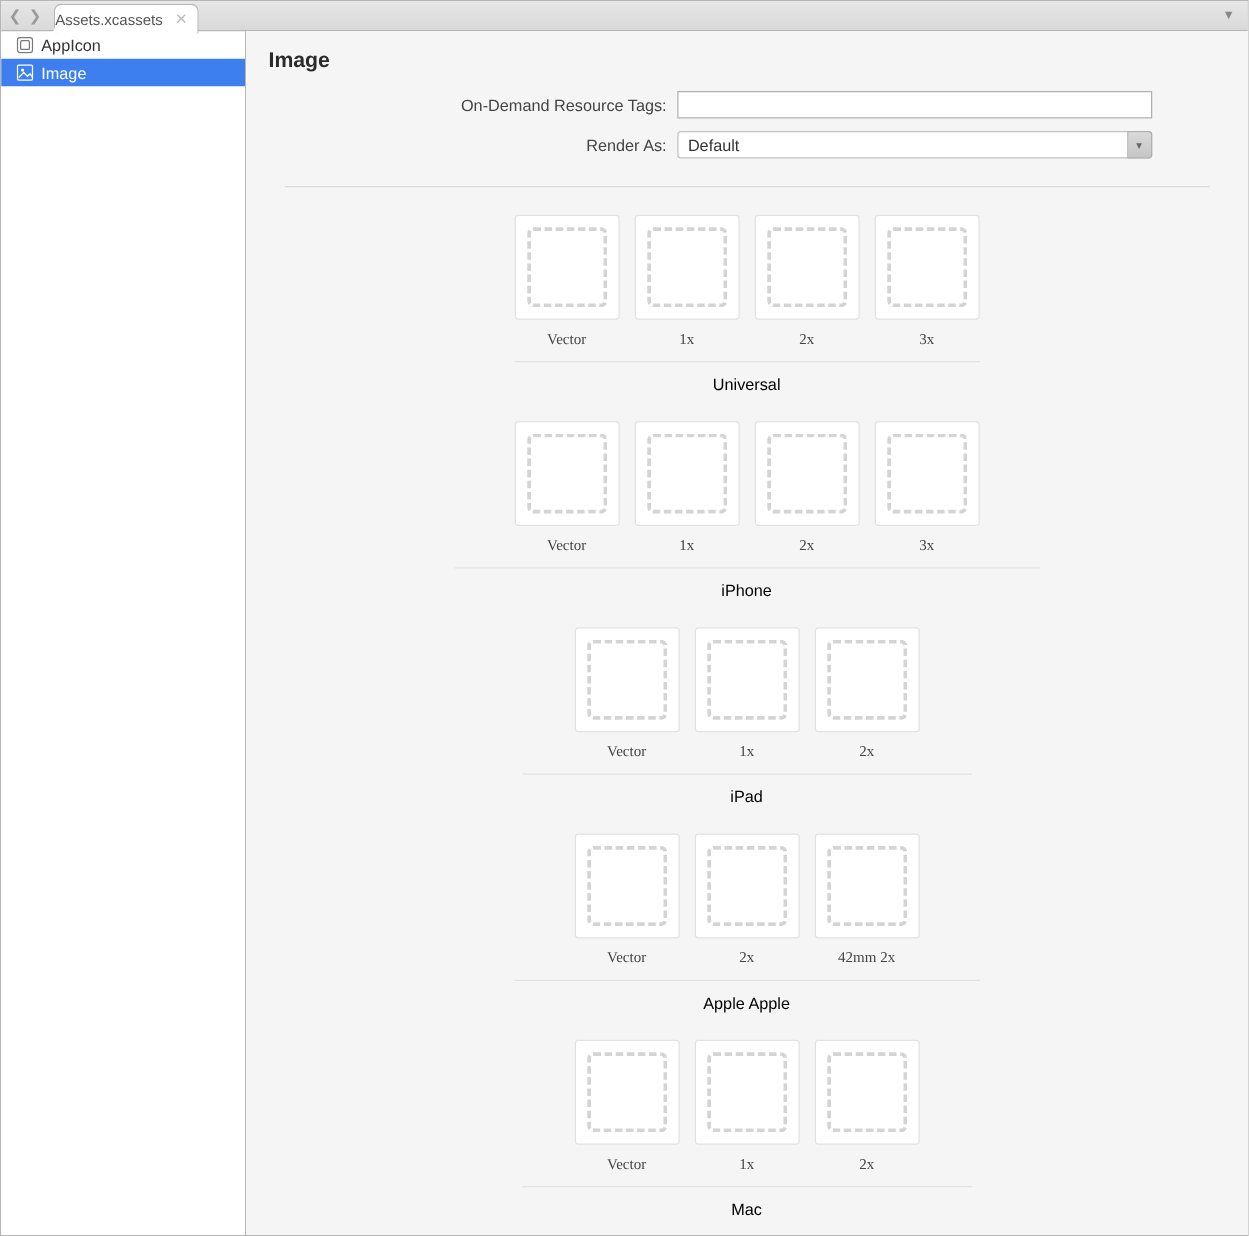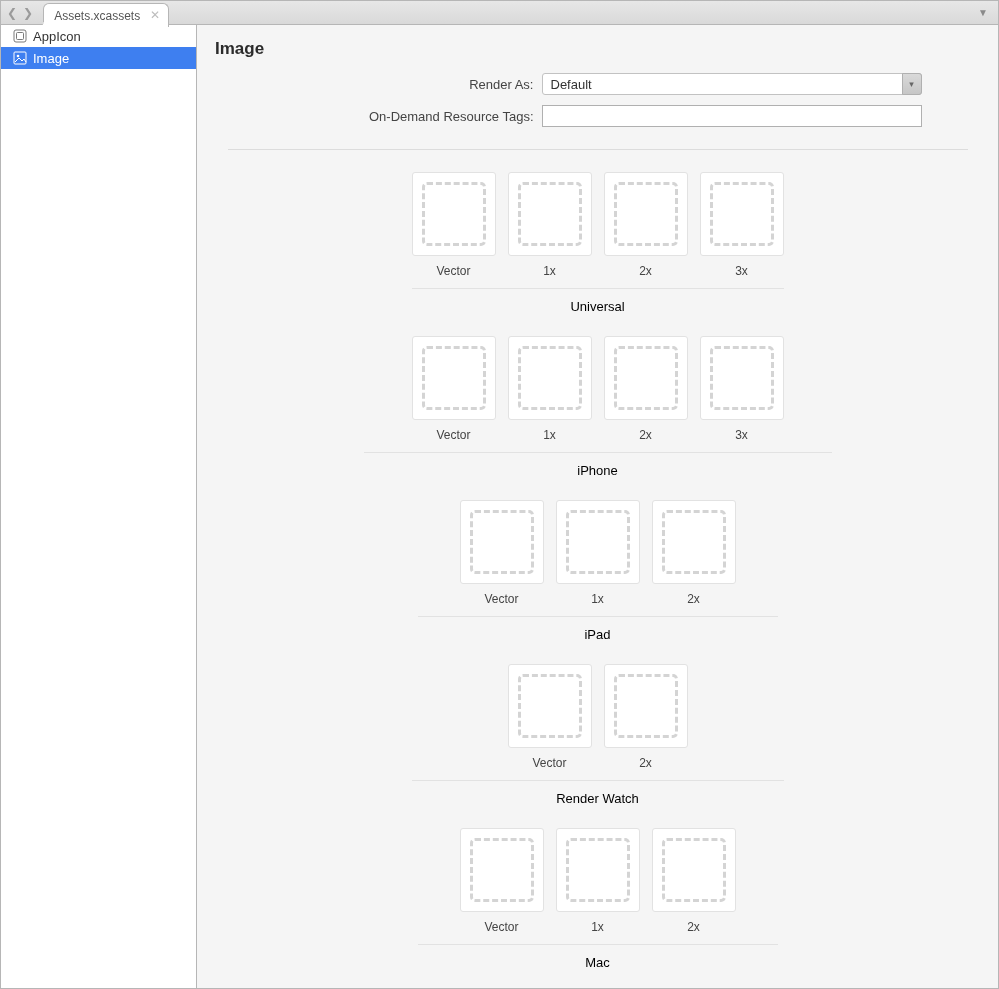--- a/index.html
+++ b/index.html
@@ -2,21 +2,21 @@
 <html><head>
 <meta charset="utf-8">
 <style>
   * { box-sizing: border-box; margin: 0; padding: 0; }
   html, body { width: 999px; height: 989px; font-family: -apple-system, "Helvetica Neue", Arial, sans-serif; font-size: 13px; color: #333; background: #ececec; overflow: hidden; }
   .window { width: 999px; height: 989px; border: 1px solid #b6b6b6; background: #fff; display: flex; flex-direction: column; }
   
   .tabbar { height: 24px; background: linear-gradient(#e7e7e7,#d9d9d9); border-bottom: 1px solid #b6b6b6; display: flex; align-items: stretch; position: relative; }
   .nav-arrows { display: flex; align-items: center; padding: 0 6px; gap: 6px; }
   .nav-arrow { color: #9a9a9a; font-size: 12px; user-select: none; cursor: default; }
-  .tab { position: relative; height: 24px; display: flex; align-items: center; padding: 0 28px 0 10px; background: #fff; border: 1px solid #b6b6b6; border-bottom: none; border-top-left-radius: 6px; border-top-right-radius: 6px; margin-left: 4px; margin-top: 2px; font-size: 12px; color: #555; text-align: center; }
+  .tab { position: relative; height: 24px; display: flex; align-items: center; padding: 0 28px 0 0; background: #fff; border: 1px solid #b6b6b6; border-bottom: none; border-top-left-radius: 6px; border-top-right-radius: 6px; margin-left: 4px; margin-top: 2px; font-size: 12px; color: #555; text-align: center; }
   .tab::before { content:""; position:absolute; left:-6px; bottom:-1px; width:6px; height:6px; background: radial-gradient(circle at 0 0, transparent 5px, #fff 6px); }
   .tab-close { position: absolute; right: 8px; top: 4px; color: #bdbdbd; font-size: 12px; cursor: pointer; }
   .tabbar-right { margin-left: auto; display: flex; align-items: center; padding-right: 6px; }
   .overflow-btn { color: #8a8a8a; font-size: 10px; cursor: pointer; padding: 0 4px;}
   
   .body { flex: 1; display: flex; min-height: 0; }
   .sidebar { width: 196px; background: #fff; border-right: 1px solid #b6b6b6; }
   .side-item { height: 22px; display: flex; align-items: center; padding-left: 12px; gap: 6px; font-size: 13px; cursor: default; }
   .side-item.selected { background: #3e7ff0; color: #fff; }
   .side-icon { width: 14px; height: 14px; display: inline-flex; align-items: center; justify-content: center; }
@@ -28,21 +28,21 @@
   .form-row { display: flex; align-items: center; gap: 8px; }
   .form-label { width: 260px; text-align: right; color: #444; font-size: 13px; }
   .text-input { width: 380px; height: 22px; border: 1px solid #b0b0b0; background: #fff; padding: 0 6px; font-size: 13px; outline: none; }
   .select-wrap { position: relative; width: 380px; height: 22px; }
   .select-input { width: 100%; height: 100%; border: 1px solid #c2c2c2; background: #fff; padding: 0 24px 0 8px; font-size: 13px; display: flex; align-items: center; border-radius: 3px; }
   .select-btn { position: absolute; right: 0; top: 0; width: 20px; height: 22px; background: linear-gradient(#d9d9d9,#c6c6c6); border: 1px solid #b0b0b0; border-top-right-radius: 3px; border-bottom-right-radius: 3px; display: flex; align-items: center; justify-content: center; color: #666; font-size: 9px; }
   .divider { width: 740px; border: none; border-top: 1px solid #dcdcdc; margin: 12px auto 0 auto; }
   
   .groups { display: flex; flex-direction: column; align-items: center; }
   .group { margin-top: 22px; display: flex; flex-direction: column; align-items: center; }
-  .slot-row { display: flex; gap: 12px; }
+  .slot-row { display: flex; gap: 12px; font-family: Liberation Serif, serif; }
   .slot { display: flex; flex-direction: column; align-items: center; }
   .well { width: 84px; height: 84px; background: #fff; border: 1px solid #e2e2e2; border-radius: 3px; display: flex; align-items: center; justify-content: center; cursor: pointer; }
   .dashed { width: 64px; height: 64px; border: 3px dashed #d4d4d4; border-radius: 5px; }
   .slot-label { margin-top: 8px; font-size: 12px; color: #444; }
   .group-sep { width: 100%; min-width: 360px; border: none; border-top: 1px solid #e2e2e2; margin: 10px 0 6px 0; }
   .group-name { font-size: 13px; color: #000000; margin-top: 4px; }
 </style>
 </head>
 <body>
 
@@ -82,30 +82,30 @@
         </span>
         <span>Image</span>
       </div>
     </div>
 
     <div class="main">
       <div class="title">Image</div>
 
       <div class="form">
         <div class="form-row">
+          <div class="form-label">On-Demand Resource Tags:</div>
+          <input class="text-input" type="text" value="" style="">
+        </div>
+        <div class="form-row">
           <div class="form-label">Render As:</div>
           <div class="select-wrap">
             <div class="select-input">Default</div>
             <div class="select-btn">▾</div>
           </div>
         </div>
-        <div class="form-row">
-          <div class="form-label">On-Demand Resource Tags:</div>
-          <input class="text-input" type="text" value="" style="">
-        </div>
         <hr class="divider">
       </div>
 
       <div class="groups" id="groups">
           <div class="group">
             <div class="slot-row">
               <div class="slot">
                 <div class="well">
                   <div class="dashed"></div>
                 </div>
@@ -194,23 +194,29 @@
                   <div class="dashed"></div>
                 </div>
                 <div class="slot-label">Vector</div>
               </div>
               <div class="slot">
                 <div class="well">
                   <div class="dashed"></div>
                 </div>
                 <div class="slot-label">2x</div>
               </div>
+              <div class="slot">
+                <div class="well">
+                  <div class="dashed"></div>
+                </div>
+                <div class="slot-label">42mm 2x</div>
+              </div>
             </div>
             <hr class="group-sep" style="width: 372px;">
-            <div class="group-name">Render Watch</div>
+            <div class="group-name">Apple Apple</div>
           </div>
           <div class="group">
             <div class="slot-row">
               <div class="slot">
                 <div class="well">
                   <div class="dashed"></div>
                 </div>
                 <div class="slot-label">Vector</div>
               </div>
               <div class="slot">

